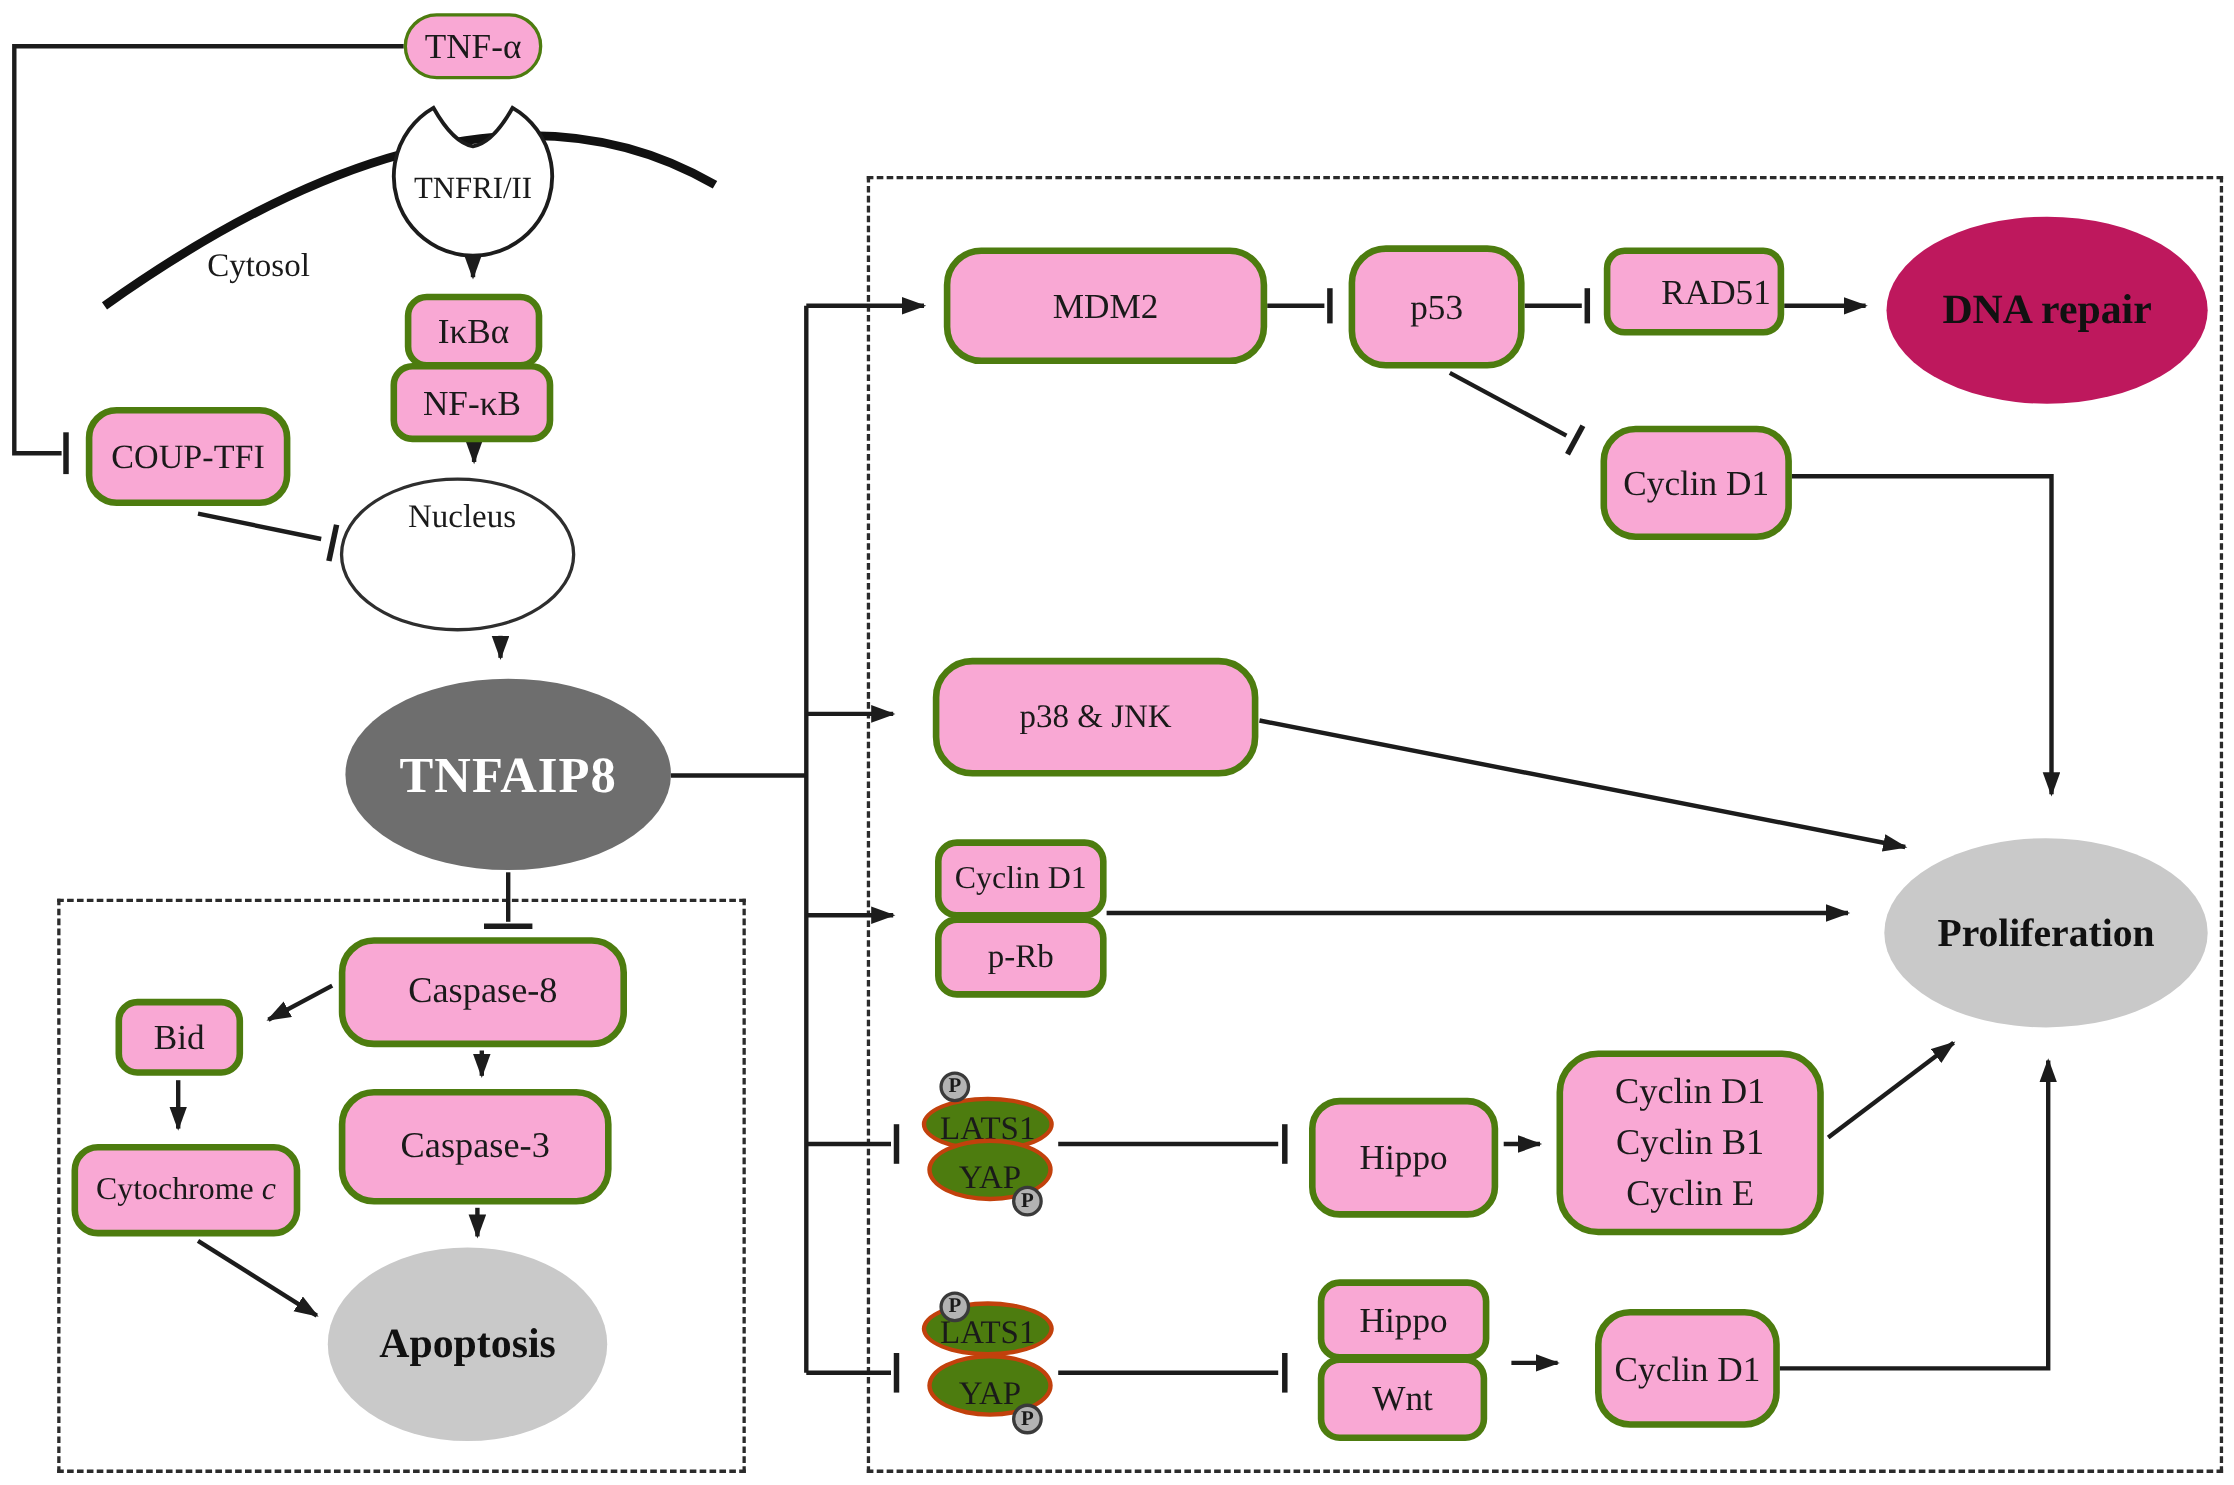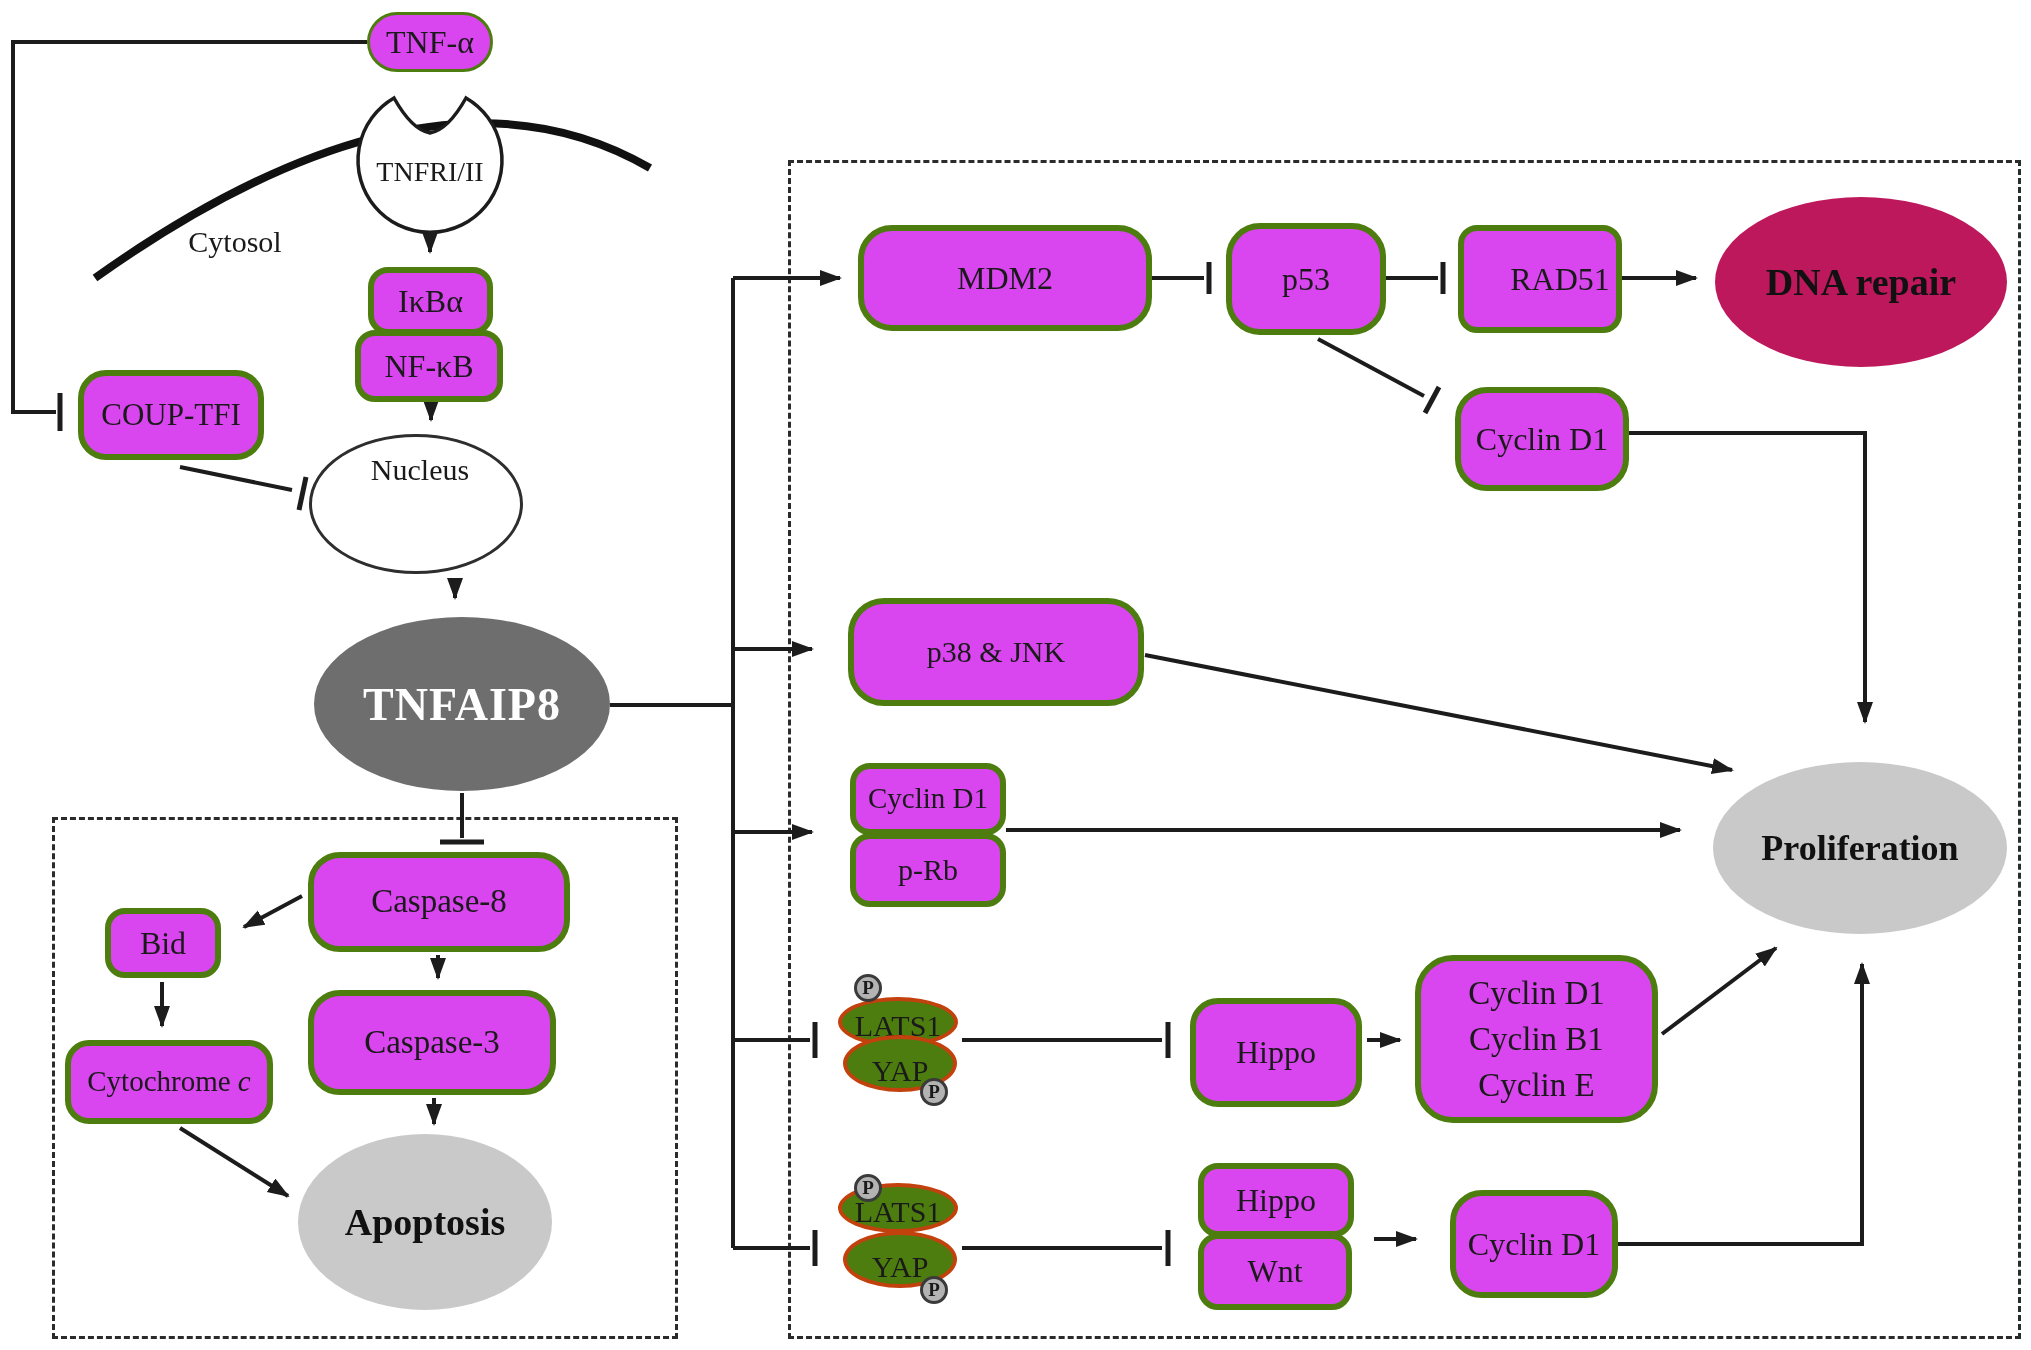--- a/index.html
+++ b/index.html
@@ -8,21 +8,21 @@
     font-family:"Liberation Serif", serif;color:#1a1a1a;
   }
   #wires{position:absolute;left:0;top:0;z-index:1;}
   .ln{stroke:#1c1c1c;stroke-width:4;fill:none;}
   .tb{stroke:#1c1c1c;stroke-width:5;fill:none;}
   .membrane{stroke:#111;stroke-width:8;fill:none;}
   .hx{stroke:#222;stroke-width:3;fill:none;}
   .rung{stroke:#222;stroke-width:2.5;fill:none;}
   .dashedbox{position:absolute;border:3px dashed #2b2b2b;z-index:0;}
   .node{
-    position:absolute;z-index:2;background:#d946ef;border:6px solid #4d7c0f;
+    position:absolute;z-index:2;background:#f9a8d4;border:6px solid #4d7c0f;
     display:flex;align-items:center;justify-content:center;text-align:center;
     font-size:32px;line-height:1.15;box-sizing:border-box;
   }
   .ell{
     position:absolute;z-index:2;border-radius:50%;
     display:flex;align-items:center;justify-content:center;text-align:center;
     box-sizing:border-box;
   }
   .outcome{font-weight:bold;font-size:38px;color:#111;}
   .freelabel{position:absolute;z-index:2;display:flex;align-items:center;justify-content:center;}
@@ -165,21 +165,21 @@
   <div class="ell outcome" style="left:298px;top:1134px;width:254px;height:176px;background:#c9c9c9;">
       <span>Apoptosis</span>
     </div>
 
   <div class="node" style="left:858px;top:225px;width:294px;height:106px;border-radius:34px;">
       <span>MDM2</span>
     </div>
   <div class="node" style="left:1226px;top:223px;width:160px;height:112px;border-radius:34px;">
       <span>p53</span>
     </div>
-  <div class="node" style="left:1458px;top:225px;width:164px;height:108px;border-radius:19px;padding-left:40px;">
+  <div class="node" style="left:1458px;top:225px;width:164px;height:80px;border-radius:19px;padding-left:40px;">
       <span>RAD51</span>
     </div>
   <div class="ell outcome" style="left:1715px;top:197px;width:292px;height:170px;background:#be185d;">
       <span>DNA repair</span>
     </div>
   <div class="node" style="left:1455px;top:387px;width:174px;height:104px;border-radius:32px;">
       <span>Cyclin D1</span>
     </div>
 
   <div class="node" style="left:848px;top:598px;width:296px;height:108px;border-radius:36px;font-size:30px;">

